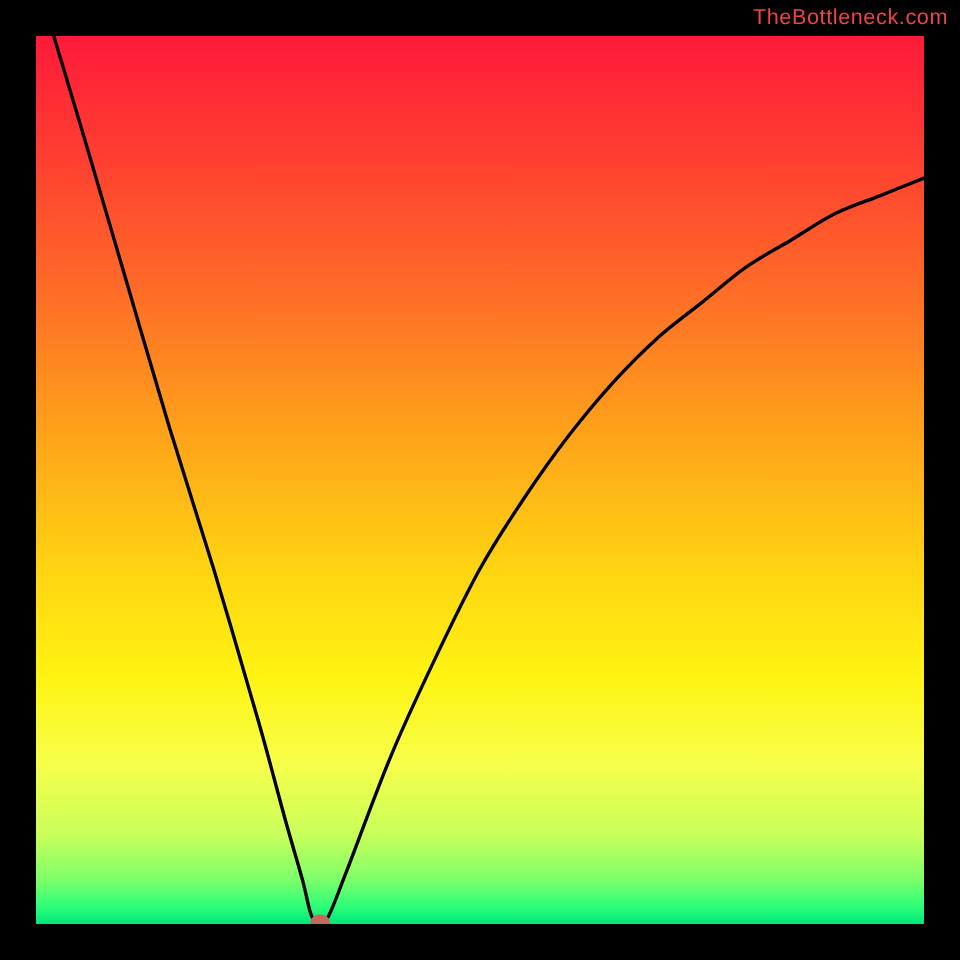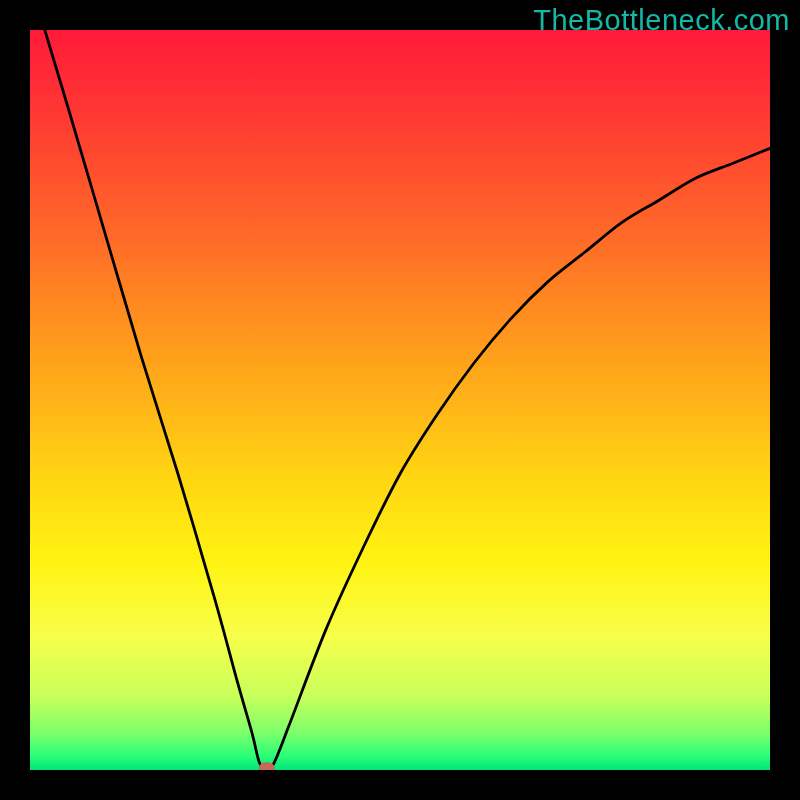--- a/index.html
+++ b/index.html
@@ -37,22 +37,22 @@
       #c8ff5a 90%,
       #7dff6a 95%,
       #2dff78 98%,
       #00e67a 100%
     );
   }
   .watermark {
     position: absolute;
     top: 4px;
     right: 10px;
-    color: #14b8a6;
-    font-size: 29px;
+    color: #ef4444;
+    font-size: 18px;
     font-weight: 500;
     letter-spacing: 0.5px;
   }
   svg.curve {
     position: absolute;
     left: 0;
     top: 0;
     width: 740px;
     height: 740px;
   }

